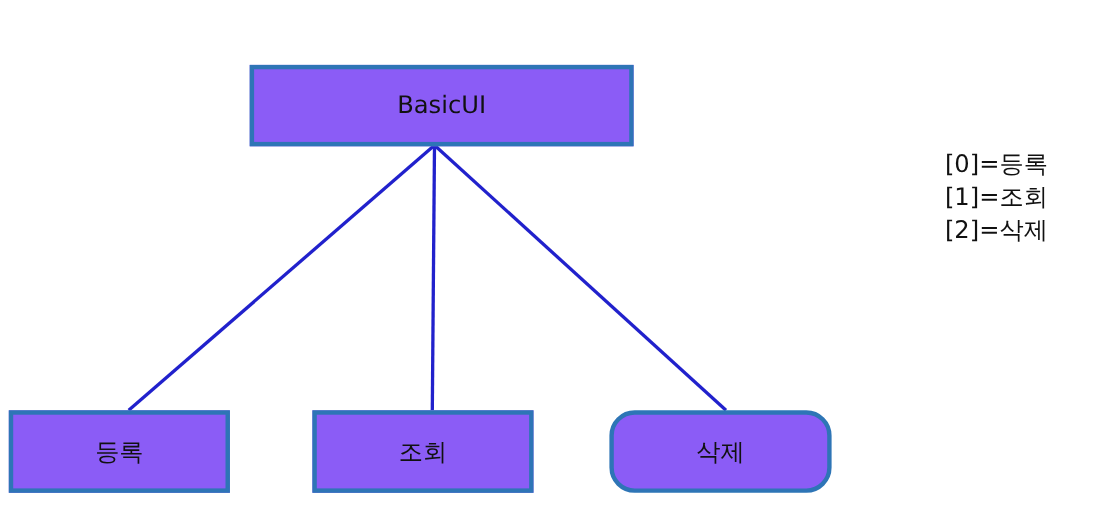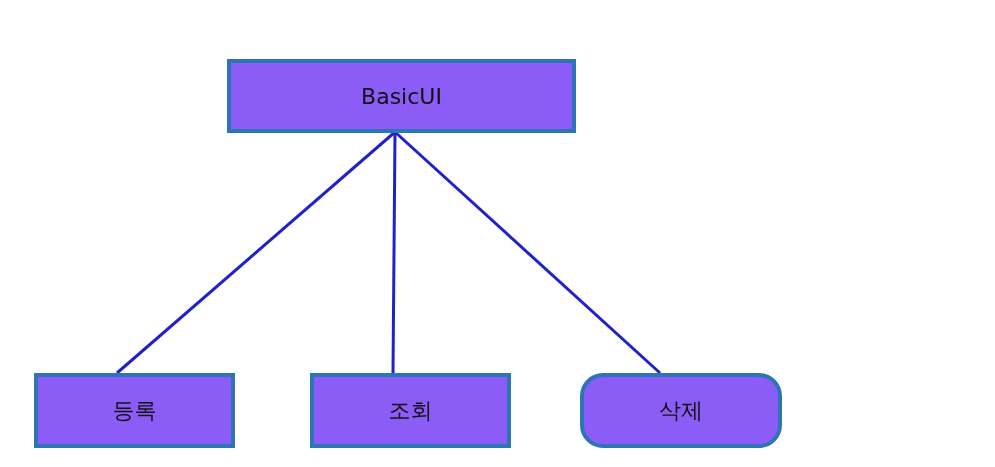--- a/index.html
+++ b/index.html
@@ -40,21 +40,20 @@
   }
   .node-root {
     left: 227px;
     top: 59px;
     width: 349px;
     height: 74px;
   }
   .node-child {
     top: 373px;
     height: 75px;
-    margin-left: 26px;
   }
   .node-child-0 { left: 8px;   width: 201px; }
   .node-child-1 { left: 284px; width: 201px; }
   .node-child-2 { left: 554px; width: 202px; border-radius: 23px; }
   .side-title {
     position: absolute;
     left: 856px;
     top: 58px;
     font-size: 22px;
     white-space: nowrap;
@@ -89,14 +88,19 @@
 
   <div class="node node-child node-child-1">
     <span>조회</span>
   </div>
 
   <div class="node node-child node-child-2">
     <span>삭제</span>
   </div>
 
 
+  <div class="side-items">
+    <div>[0]=등록</div>
+    <div>[1]=조회</div>
+    <div>[2]=삭제</div>
+  </div>
 
 </div>
 
 </body></html>

